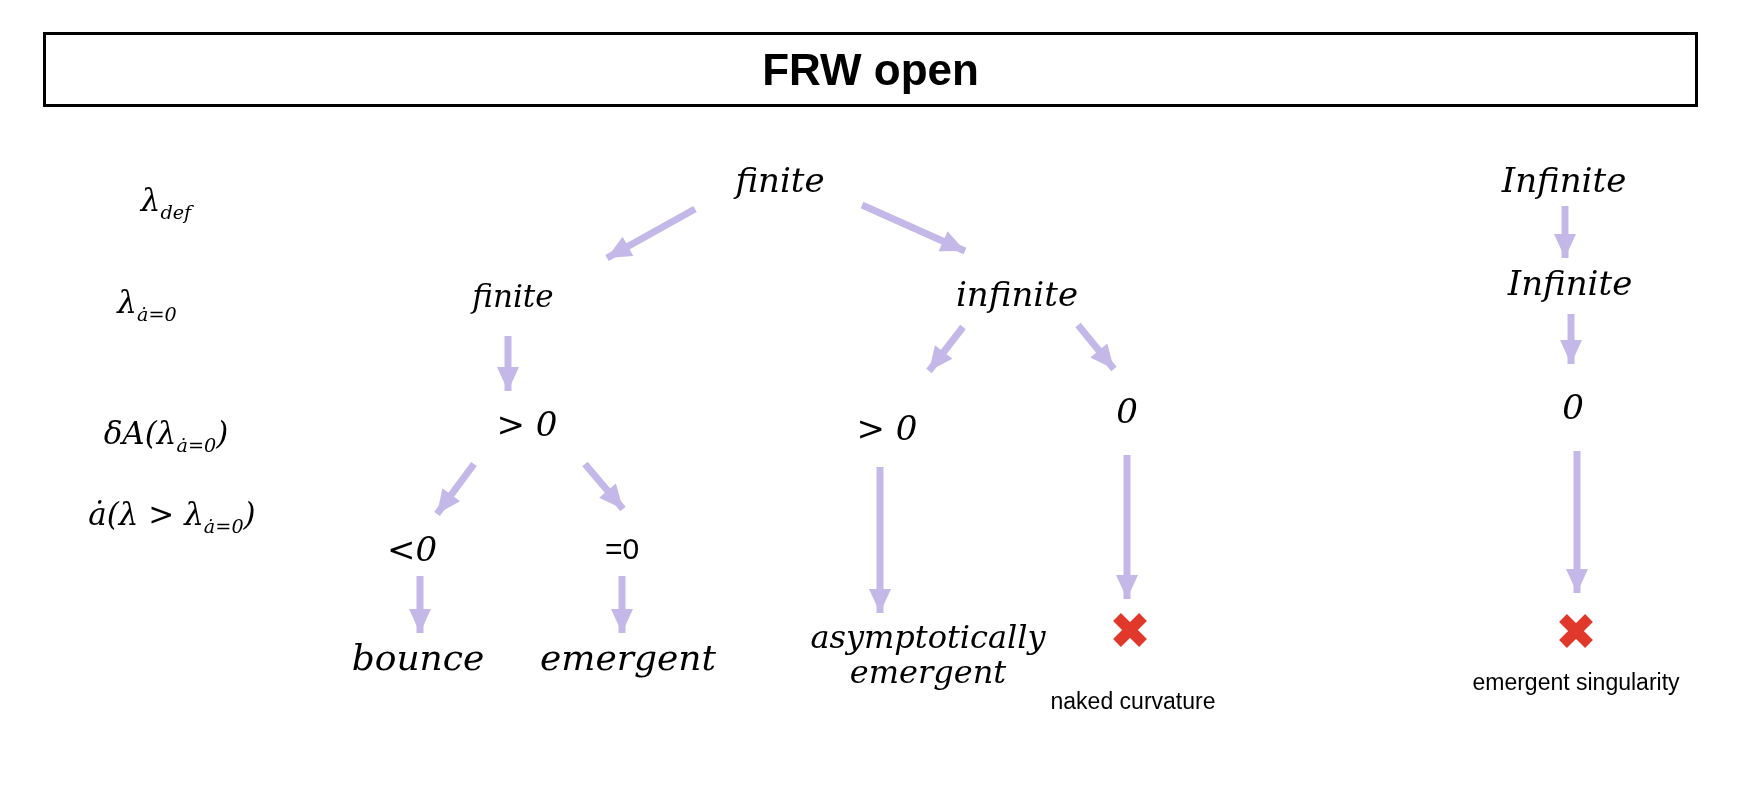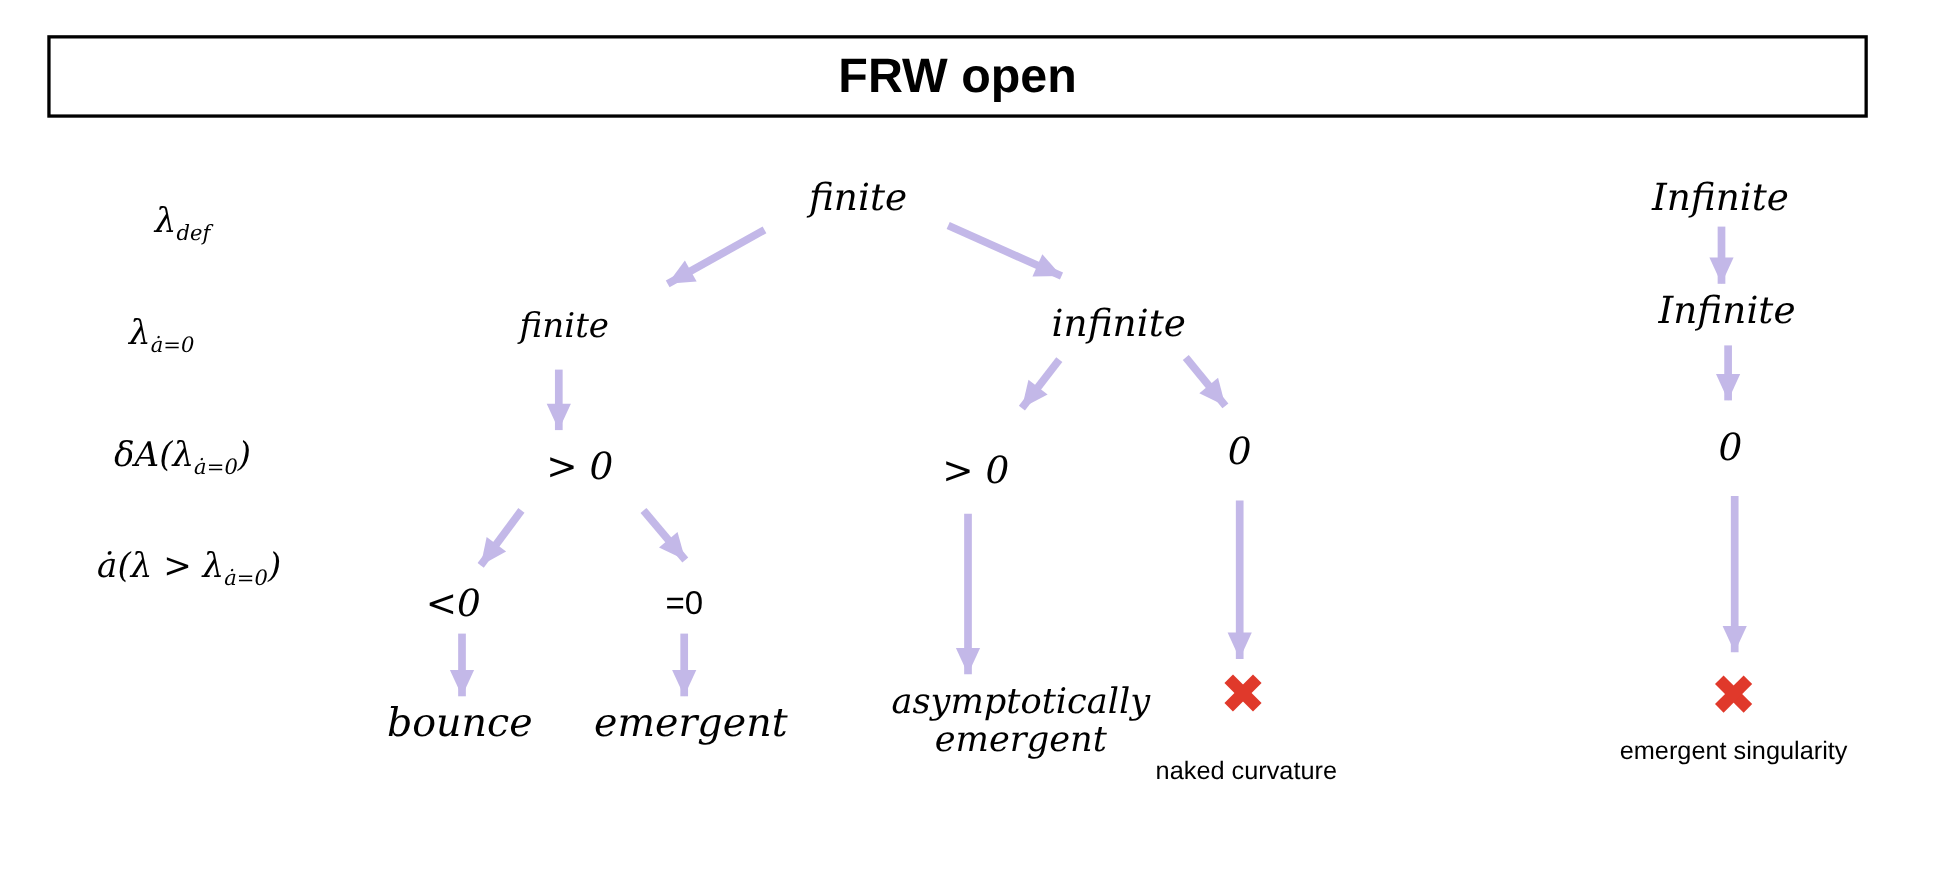--- a/index.html
+++ b/index.html
@@ -24,21 +24,21 @@
   #edges{position:absolute; left:0; top:0; pointer-events:none;}
   .edge{stroke:var(--arrow); stroke-width:7; fill:none;}
   .edge-head{fill:var(--arrow);}
   
   .abs{position:absolute; transform:translate(-50%,-50%); white-space:nowrap;}
   
   .rowlbl{font-style:italic; font-size:31px;}
   .rowlbl sub{font-size:0.62em; font-style:italic;}
   .lbl1{left:166px; top:174px;margin-top:29px;}
   .lbl2{left:147px; top:305px;}
-  .lbl3{left:166px; top:416px;}
+  .lbl3{left:166px; top:436px;}
   .lbl4{left:172px; top:517px;}
   
   .node{font-style:italic; font-size:34px;text-align:right;}
   .node.small{font-size:31px;}
   .node.upright{font-style:normal; font-family:"Liberation Sans", sans-serif; font-size:30px;}
   .n1{left:780px;  top:180px;}
   .n2{left:1564px; top:180px;}
   .n3{left:513px;  top:296px;}
   .n4{left:1017px; top:294px;}
   .n5{left:1570px; top:283px;}

